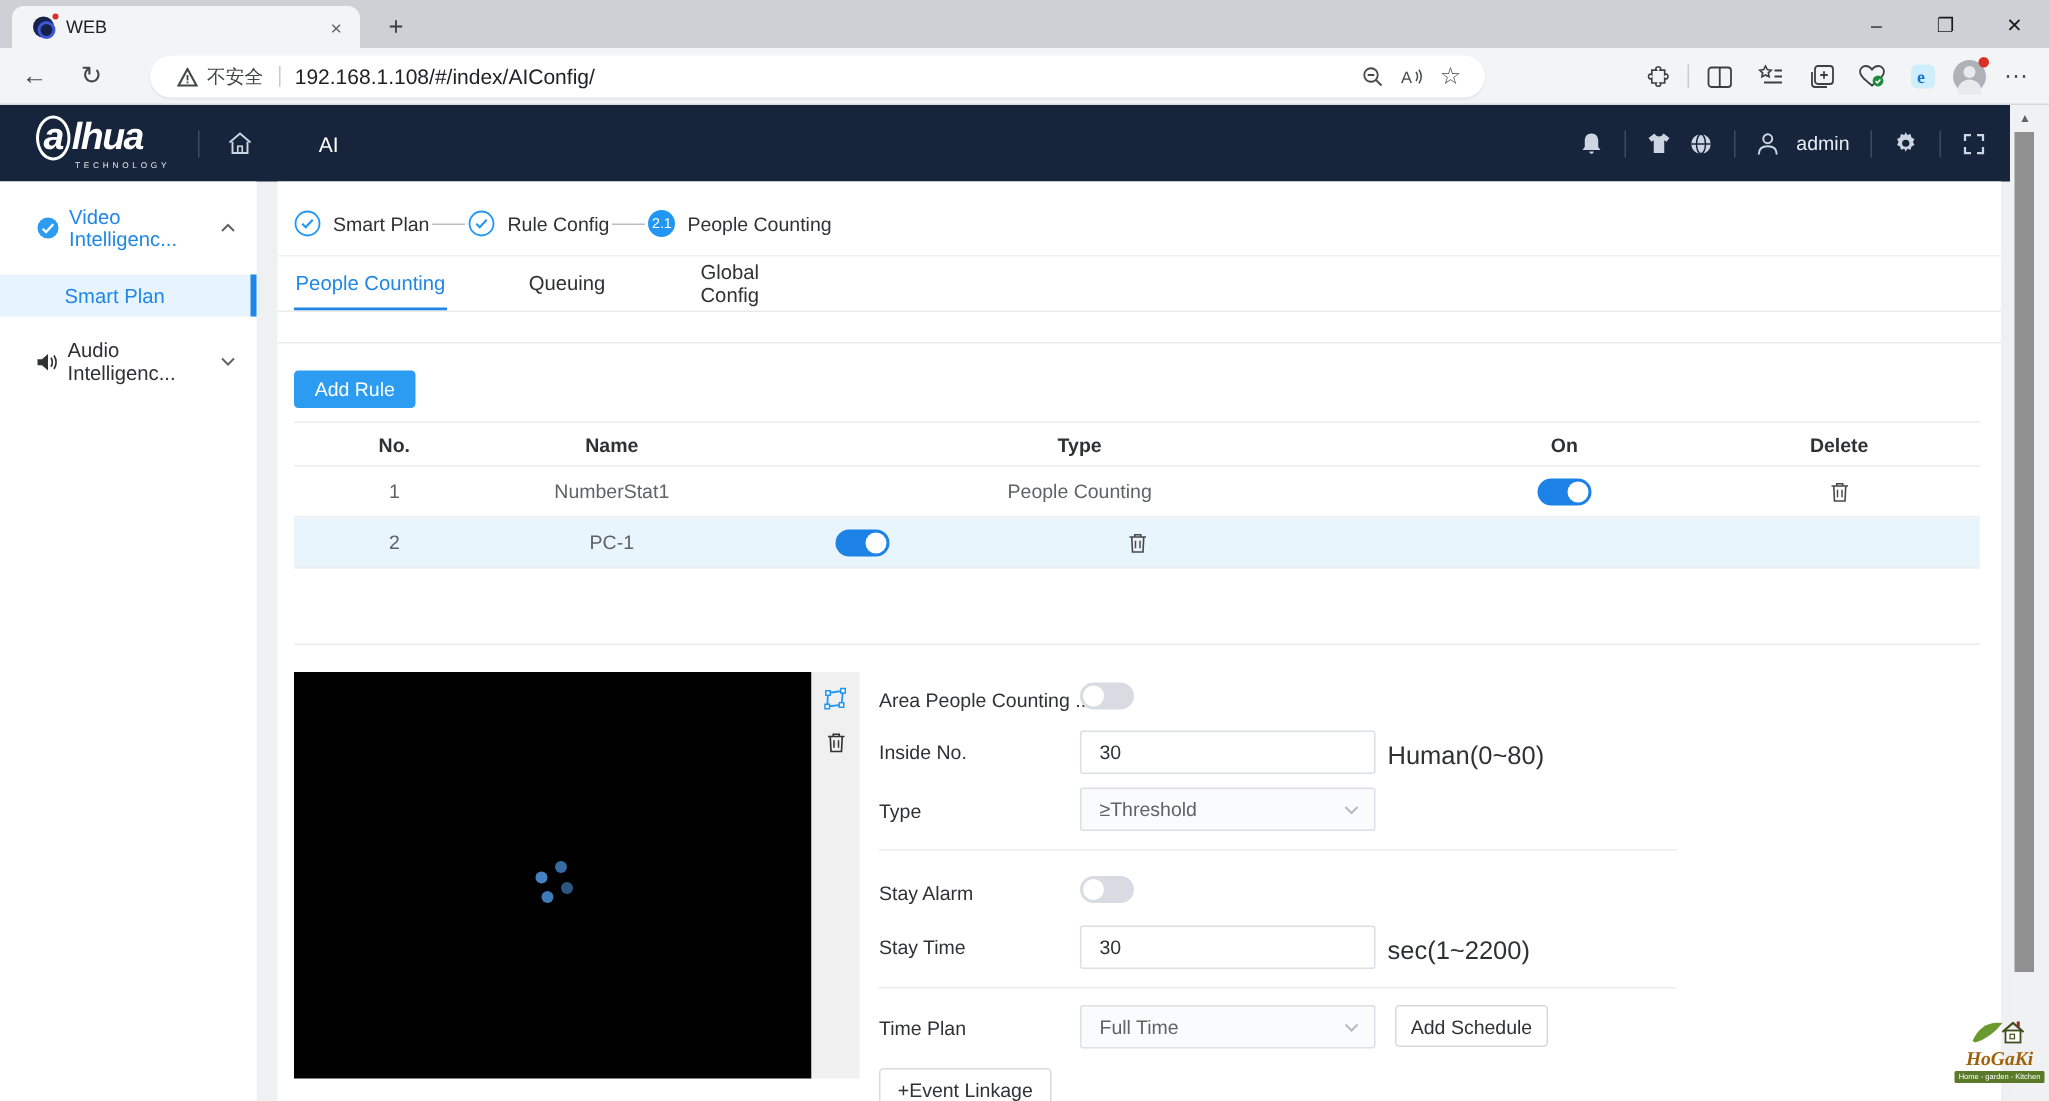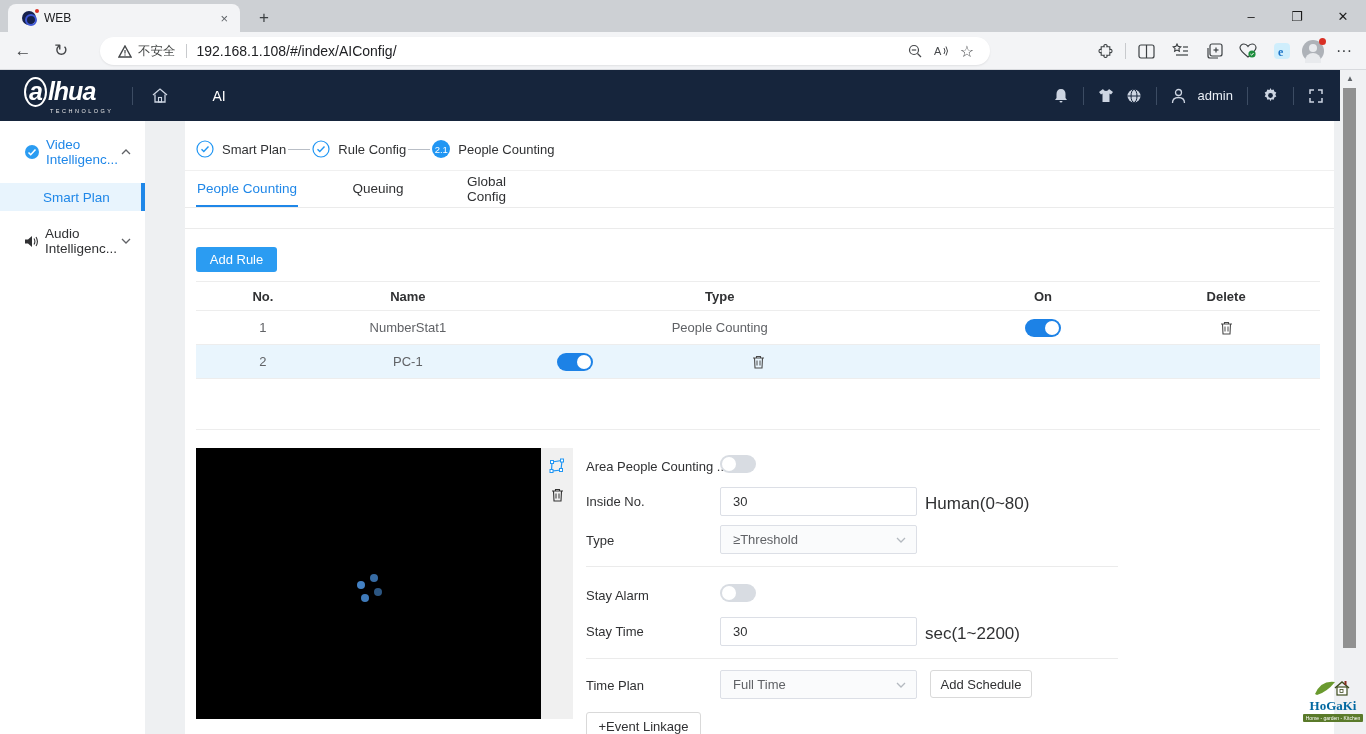--- a/index.html
+++ b/index.html
@@ -47,21 +47,21 @@
   .logo-main { font-size:25px; font-weight:bold; font-style:italic; letter-spacing:-1px; }
   .logo-a { display:inline-block; border:2px solid #fff; border-radius:50%; padding:0 3px 1px 3px; margin-right:1px; }
   .logo-sub { font-size:5.5px; letter-spacing:2.5px; margin-top:2px; margin-left:26px; color:#e8e8e8; }
   .hd-sep { width:1px; height:18px; background:#3c4c63; margin:0 18px; }
   .hd-ic { display:flex; align-items:center; justify-content:center; color:#cdd5e2; }
   .ai-title { font-size:14px; margin-left:44px; color:#fff; }
   .appbar-right { position:absolute; right:42px; top:0; height:51px; display:flex; align-items:center; gap:12px; }
   .admin-name { font-size:13px; color:#e8edf5; }
 
   
-  .sidebar { position:absolute; left:0; top:121px; width:145px; height:613px; background:#ffffff; }
+  .sidebar { position:absolute; left:0; top:121px; width:171px; height:613px; background:#ffffff; }
   .side-item { display:flex; align-items:center; height:38px; font-size:13.5px; color:#303133; position:relative; }
   .si-video { color:#1f87e8; margin-top:12px; }
   .si-smart { background:#e8f4fd; color:#1f87e8; height:28px; margin-top:12px; padding-left:43px; }
   .si-smart .active-bar { position:absolute; right:0; top:0; width:4px; height:28px; background:#1f87e8; }
   .si-audio { margin-top:11px; color:#303133; }
   .side-ic { width:16px; height:16px; margin-left:24px; margin-right:6px; display:flex; align-items:center; justify-content:center; }
   .chev { margin-left:auto; margin-right:14px; display:flex; }
 
   
   .main { position:absolute; left:185px; top:121px; width:1149px; height:613px; background:#ffffff; }
@@ -122,21 +122,21 @@
   .event-link { left:0; top:264px; width:115px; height:28px; }
 
   
   .pagescroll { position:absolute; left:1340px; top:70px; width:26px; height:664px; background:#f0f1f3; }
   .scroll-up { position:absolute; left:6px; top:4px; font-size:8px; color:#5f6368; }
   .scroll-thumb { position:absolute; left:3px; top:18px; width:13px; height:560px; background:#919191; }
 
   
   .watermark { position:absolute; left:1300px; top:676px; width:66px; height:56px; display:flex;
                flex-direction:column; align-items:center; }
-  .wm-title { font-size:13px; font-weight:bold; color:#0369a1; line-height:1; margin-top:1px;
+  .wm-title { font-size:13px; font-weight:bold; font-style:italic; color:#a16207; line-height:1; margin-top:1px;
               font-family:"Liberation Serif", serif; }
   .wm-bar { margin-top:2px; background:#5a7a2a; color:#fff; font-size:5px; padding:1px 3px; border-radius:1px; white-space:nowrap; }
 
   svg { display:block; }
 </style>
 </head>
 <body>
 
 <div id="screen">
 

